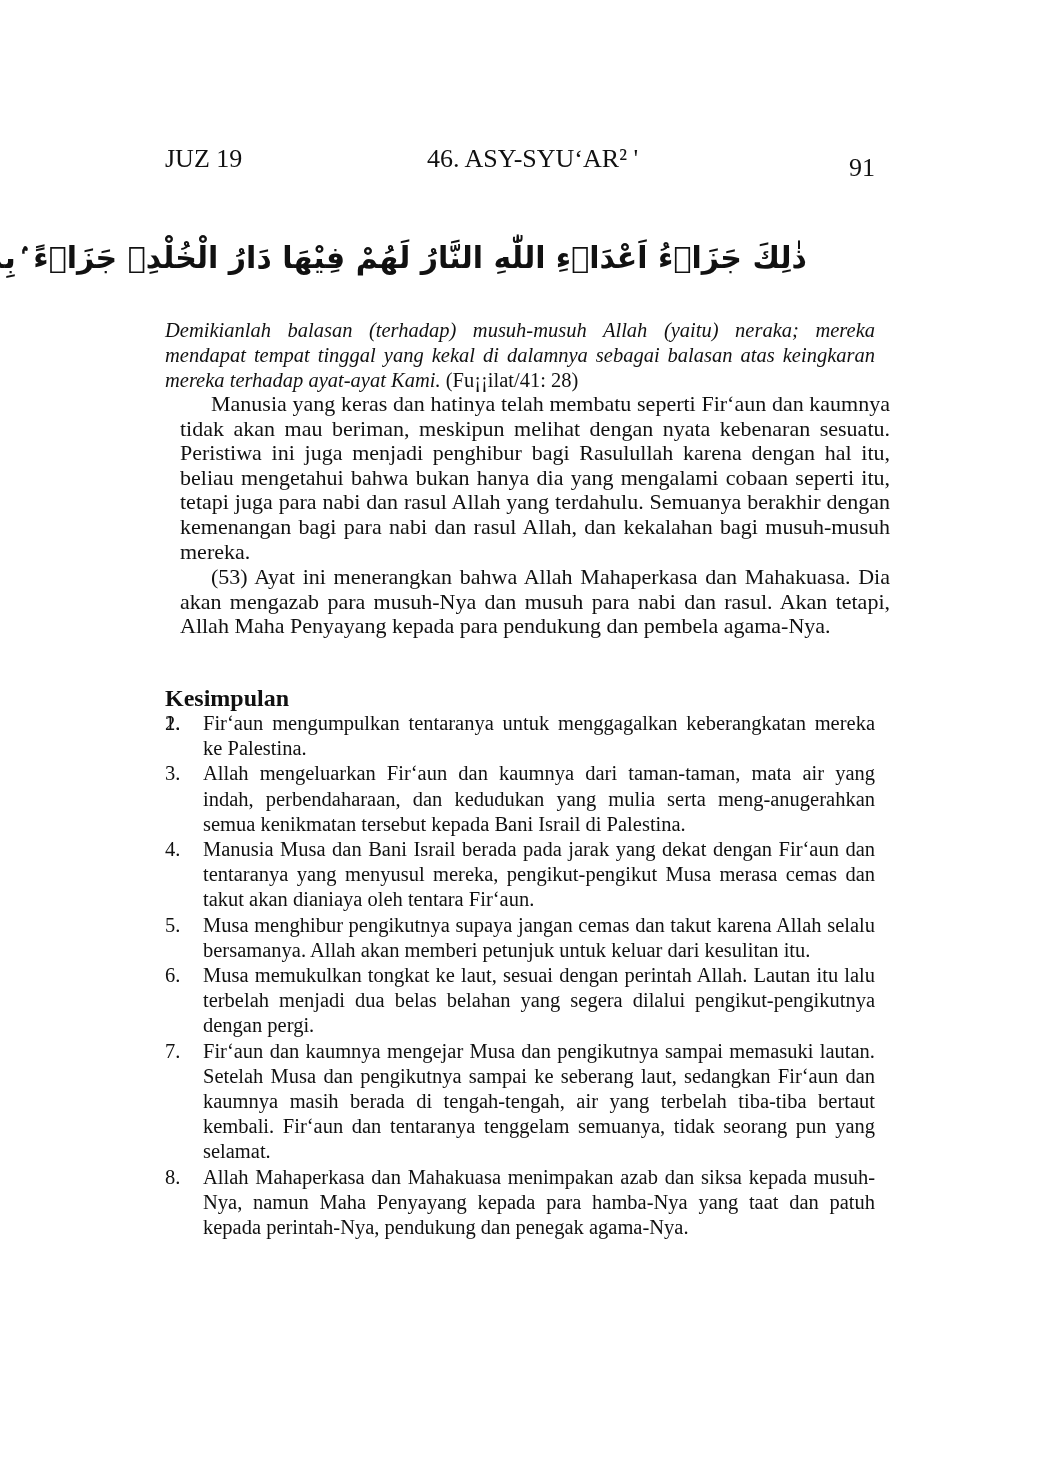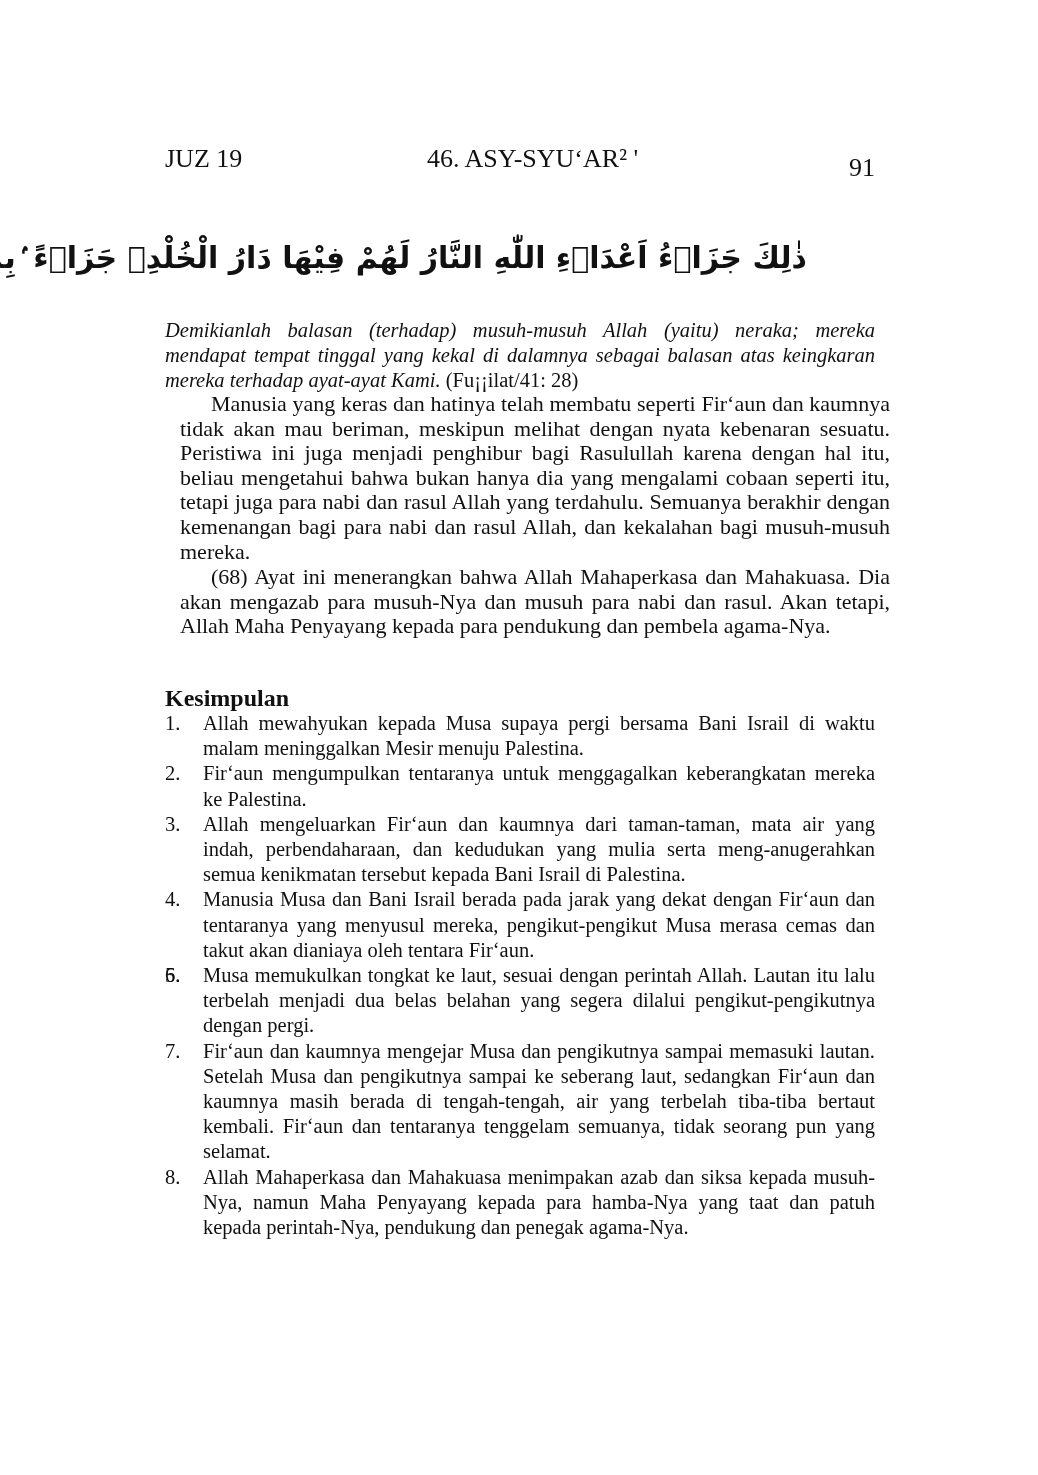--- a/index.html
+++ b/index.html
@@ -61,26 +61,26 @@
 </div>
 
 <div class="arabic">ذٰلِكَ جَزَاۤءُ اَعْدَاۤءِ اللّٰهِ النَّارُ لَهُمْ فِيْهَا دَارُ الْخُلْدِۗ جَزَاۤءً ۢبِمَا كَانُوْا بِاٰيٰتِنَا يَجْحَدُوْنَ</div>
 
 <div class="translation">
   <span class="it">Demikianlah balasan (terhadap) musuh-musuh Allah (yaitu) neraka; mereka mendapat tempat tinggal yang kekal di dalamnya sebagai balasan atas keingkaran mereka terhadap ayat-ayat Kami.</span>
   <span>(Fu¡¡ilat/41: 28)</span>
 </div>
 
 <p class="para p1" style="margin:0">Manusia yang keras dan hatinya telah membatu seperti Fir‘aun dan kaumnya tidak akan mau beriman, meskipun melihat dengan nyata kebenaran sesuatu. Peristiwa ini juga menjadi penghibur bagi Rasulullah karena dengan hal itu, beliau mengetahui bahwa bukan hanya dia yang mengalami cobaan seperti itu, tetapi juga para nabi dan rasul Allah yang terdahulu. Semuanya berakhir dengan kemenangan bagi para nabi dan rasul Allah, dan kekalahan bagi musuh-musuh mereka.</p>
-<p class="para p2" style="margin:0">(68) Ayat ini menerangkan bahwa Allah Mahaperkasa dan Mahakuasa. Dia akan mengazab para musuh-Nya dan musuh para nabi dan rasul. Akan tetapi, Allah Maha Penyayang kepada para pendukung dan pembela agama-Nya.</p>
+<p class="para p2" style="margin:0">(53) Ayat ini menerangkan bahwa Allah Mahaperkasa dan Mahakuasa. Dia akan mengazab para musuh-Nya dan musuh para nabi dan rasul. Akan tetapi, Allah Maha Penyayang kepada para pendukung dan pembela agama-Nya.</p>
 
 <div class="kesimpulan-title">Kesimpulan</div>
 
 <ol class="list">
-  <li><span class="num">1.</span><span>Allah mewahyukan kepada Musa supaya pergi bersama Bani Israil di waktu malam meninggalkan Mesir menuju Palestina.</span></li>
+  <li><span class="num">1.</span></li>
   <li><span class="num">2.</span><span>Fir‘aun mengumpulkan tentaranya untuk menggagalkan keberangkatan mereka ke Palestina.</span></li>
   <li><span class="num">3.</span><span>Allah mengeluarkan Fir‘aun dan kaumnya dari taman-taman, mata air yang indah, perbendaharaan, dan kedudukan yang mulia serta meng-anugerahkan semua kenikmatan tersebut kepada Bani Israil di Palestina.</span></li>
   <li><span class="num">4.</span><span>Manusia Musa dan Bani Israil berada pada jarak yang dekat dengan Fir‘aun dan tentaranya yang menyusul mereka, pengikut-pengikut Musa merasa cemas dan takut akan dianiaya oleh tentara Fir‘aun.</span></li>
-  <li><span class="num">5.</span></li>
+  <li><span class="num">5.</span><span>Musa menghibur pengikutnya supaya jangan cemas dan takut karena Allah selalu bersamanya. Allah akan memberi petunjuk untuk keluar dari kesulitan itu.</span></li>
   <li><span class="num">6.</span><span>Musa memukulkan tongkat ke laut, sesuai dengan perintah Allah. Lautan itu lalu terbelah menjadi dua belas belahan yang segera dilalui pengikut-pengikutnya dengan pergi.</span></li>
   <li><span class="num">7.</span><span>Fir‘aun dan kaumnya mengejar Musa dan pengikutnya sampai memasuki lautan. Setelah Musa dan pengikutnya sampai ke seberang laut, sedangkan Fir‘aun dan kaumnya masih berada di tengah-tengah, air yang terbelah tiba-tiba bertaut kembali. Fir‘aun dan tentaranya tenggelam semuanya, tidak seorang pun yang selamat.</span></li>
   <li><span class="num">8.</span><span>Allah Mahaperkasa dan Mahakuasa menimpakan azab dan siksa kepada musuh-Nya, namun Maha Penyayang kepada para hamba-Nya yang taat dan patuh kepada perintah-Nya, pendukung dan penegak agama-Nya.</span></li>
 </ol>
 
 </body></html>

